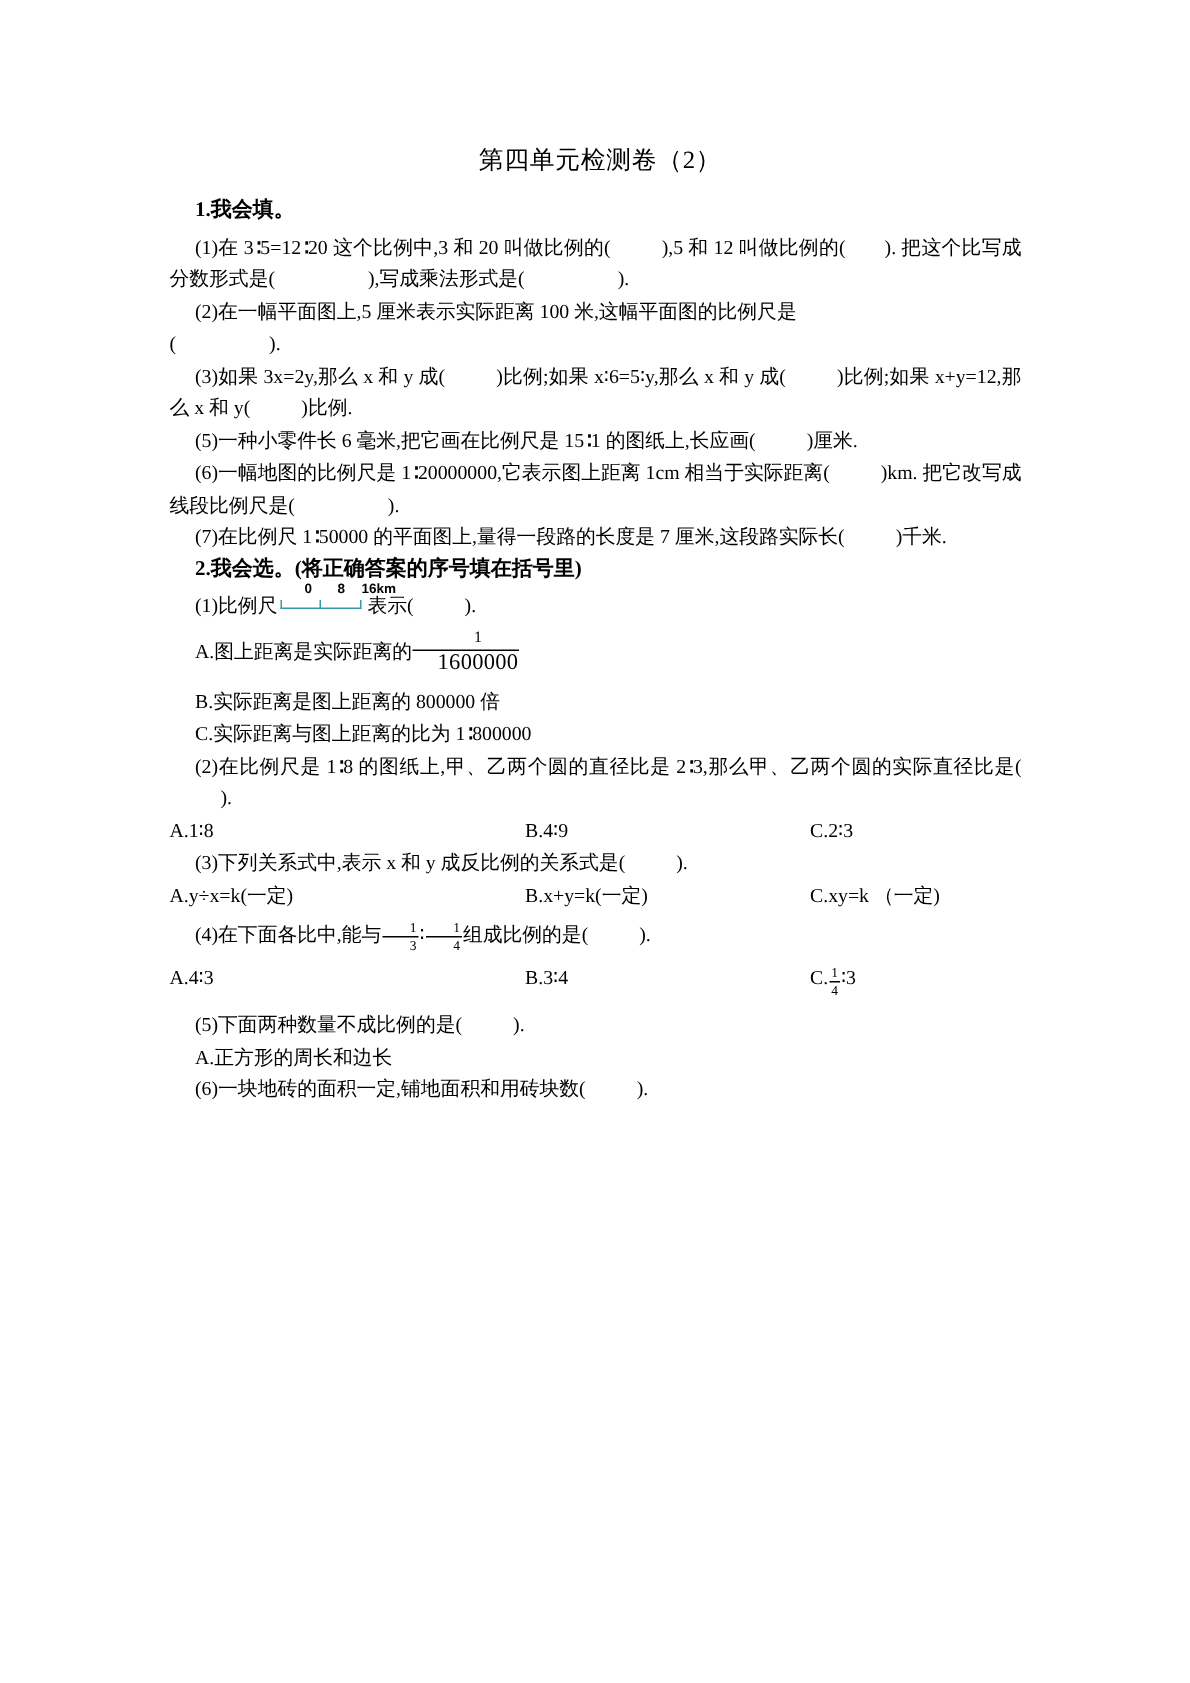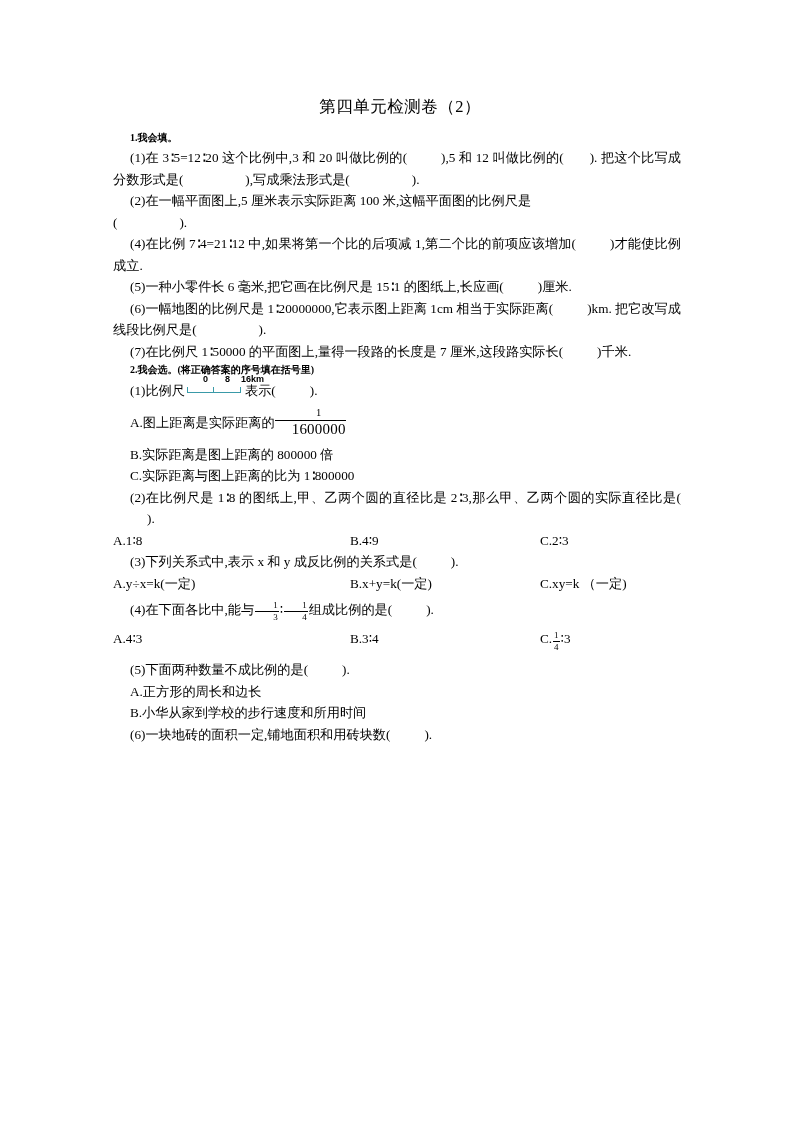--- a/index.html
+++ b/index.html
@@ -29,21 +29,21 @@
   }
   .doc-title {
     text-align: center;
     font-size: 16.5px;
     font-weight: normal;
     letter-spacing: 0.5px;
     margin: 0 0 12px 0;
     padding-left: 6px;
   }
   .sec-head {
-    font-size: 10px;
+    font-size: 14px;
     font-weight: bold;
     margin: 0 0 1px 0;
     text-indent: 17px;
     line-height: 1.62;
     font-family: Liberation Serif, serif;
   }
   .q {
     font-size: 13.2px;
     line-height: 1.63;
     margin: 0;
@@ -173,22 +173,22 @@
 
     <div class="doc-title">第四单元检测卷（2）</div>
 
     <div class="sec-head">1.我会填。</div>
 
     <p class="q"><span>(1)在 3∶5=12∶20 这个比例中,3 和 20 叫做比例的(</span><span class="gap g-md"></span><span>),5 和 12 叫做比例的(</span><span class="gap g-sm"></span><span>). 把这个比写成分数形式是(</span><span class="gap g-lg"></span><span>),写成乘法形式是(</span><span class="gap g-lg"></span><span>).</span></p>
 
     <p class="q"><span>(2)在一幅平面图上,5 厘米表示实际距离 100 米,这幅平面图的比例尺是</span></p>
     <p class="q noindent"><span>(</span><span class="gap g-lg"></span><span>).</span></p>
 
-
-    <p class="q"><span>(4)在比例 7∶4=21∶12 中,如果将第一个比的后项减 1,第二个比的前项应该增加(</span><span class="gap g-md"></span><span>)才能使比例成立.</span></p>
+    <p class="q"><span>(3)如果 3x=2y,那么 x 和 y 成(</span><span class="gap g-md"></span><span>)比例;如果 x∶6=5∶y,那么 x 和 y 成(</span><span class="gap g-md"></span><span>)比例;如果 x+y=12,那么 x 和 y(</span><span class="gap g-md"></span><span>)比例.</span></p>
+
 
     <p class="q"><span>(5)一种小零件长 6 毫米,把它画在比例尺是 15∶1 的图纸上,长应画(</span><span class="gap g-md"></span><span>)厘米.</span></p>
 
     <p class="q"><span>(6)一幅地图的比例尺是 1∶20000000,它表示图上距离 1cm 相当于实际距离(</span><span class="gap g-md"></span><span>)km. 把它改写成线段比例尺是(</span><span class="gap g-lg"></span><span>).</span></p>
 
     <p class="q"><span>(7)在比例尺 1∶50000 的平面图上,量得一段路的长度是 7 厘米,这段路实际长(</span><span class="gap g-md"></span><span>)千米.</span></p>
 
 
     <div class="sec-head">2.我会选。(将正确答案的序号填在括号里)</div>
 
@@ -223,18 +223,17 @@
 
     <div class="opts" style="height:27px;margin-top:6px;">
       <span class="opt a">A.4∶3</span>
       <span class="opt b">B.3∶4</span>
       <span class="opt c"><span>C.</span><span class="frac"><span class="top">1</span><span class="bot">4</span></span><span>∶3</span></span>
     </div>
 
     <p class="q" style="margin-top:4px;"><span>(5)下面两种数量不成比例的是(</span><span class="gap g-md"></span><span>).</span></p>
 
     <p class="opt-line">A.正方形的周长和边长</p>
-    <p class="opt-line">B.小华从家到学校的步行速度和所用时间</p>
 
     <p class="q"><span>(6)一块地砖的面积一定,铺地面积和用砖块数(</span><span class="gap g-md"></span><span>).</span></p>
 
   </div>
 </div>
 
 </body></html>

